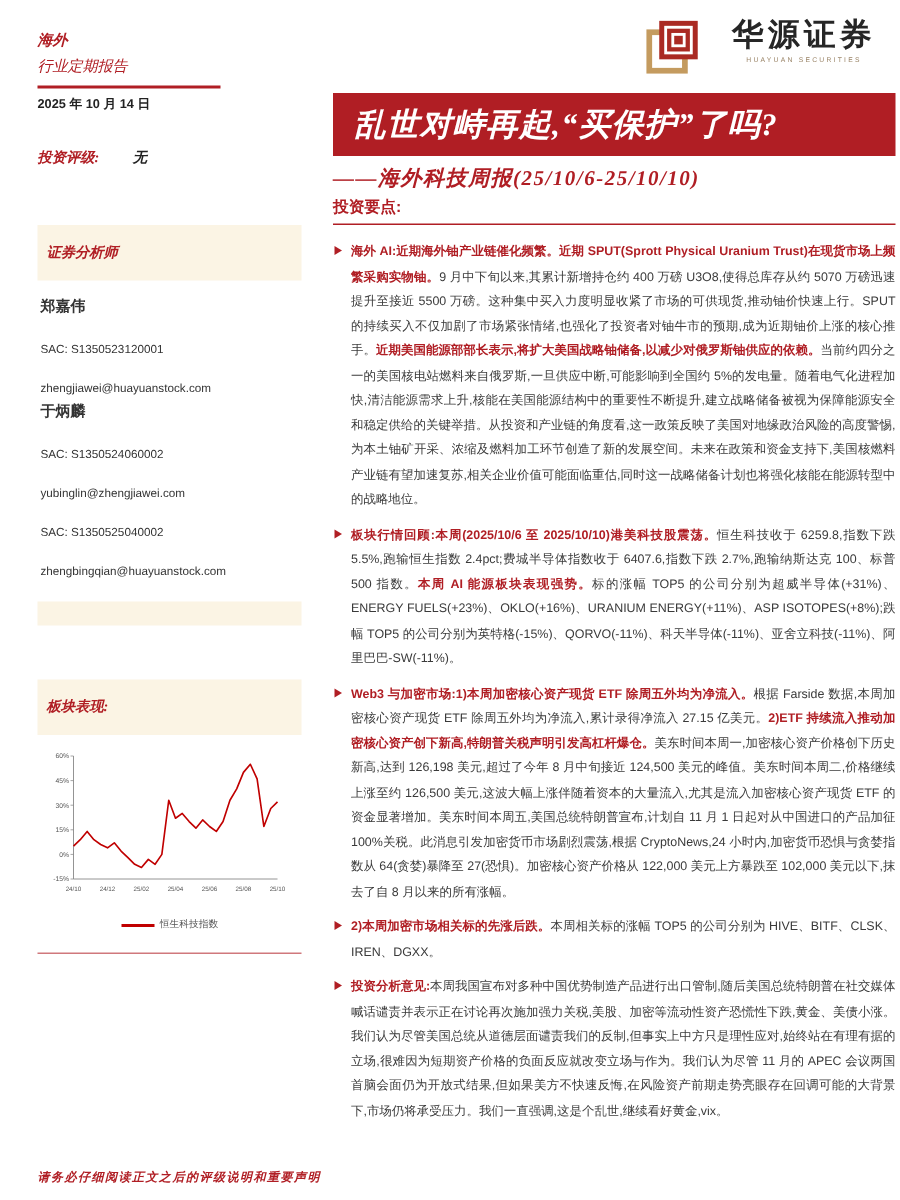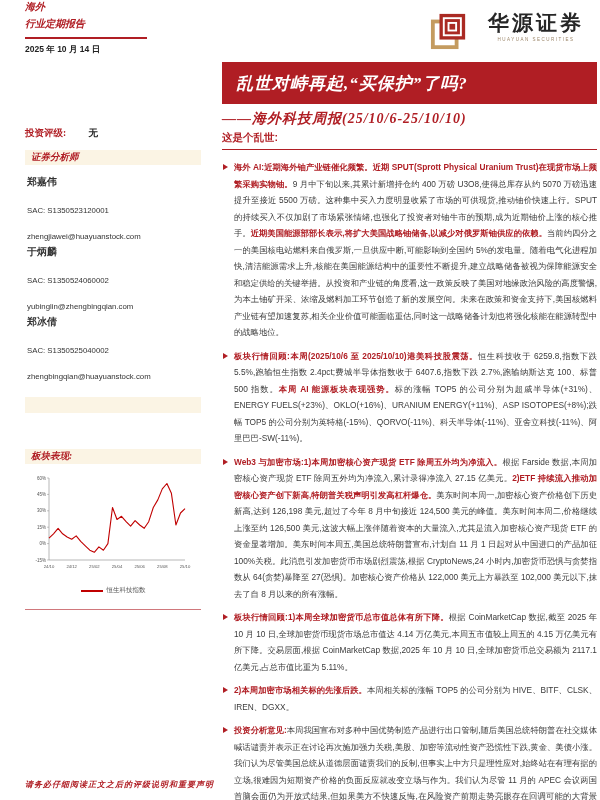--- a/index.html
+++ b/index.html
@@ -1,46 +1,46 @@
 <!DOCTYPE html>
 <html style="--red: #B01E24; --cream: #FBF4E4;"><head>
 <meta charset="utf-8">
 <style>
   html,body{margin:0;padding:0;background:#fff;}
   .page{position:relative;width:600px;height:800px;background:#fff;overflow:hidden;
         font-family:"Liberation Sans","DejaVu Sans",sans-serif;}
 
   
-  .hl{position:absolute;left:25px;top:0;}
+  .hl{position:absolute;left:25px;top:20px;}
   .cat{font-family:"Liberation Serif",serif;font-style:italic;font-weight:bold;font-size:10px;color:var(--red,#B01E24);}
-  .rtype{font-family:"Liberation Serif",serif;font-style:italic;font-weight:bold;font-size:10px;color:var(--red,#B01E24);margin-top:3px;}
+  .rtype{font-family:"Liberation Serif",serif;font-style:italic;font-weight:normal;font-size:10px;color:var(--red,#B01E24);margin-top:3px;}
   .rule{width:122px;height:2px;background:var(--red,#B01E24);margin:6px 0 5px;}
   .date{font-weight:bold;font-size:8.5px;color:#222;}
 
   
   .logo{position:absolute;right:16px;top:12px;display:flex;align-items:flex-start;gap:20px;}
   .logo-txt{display:flex;flex-direction:column;align-items:center;}
   .logo-cn{font-family:"Liberation Serif",serif;font-weight:bold;font-size:21px;color:#262626;letter-spacing:3px;line-height:1.1;}
   .logo-en{font-size:4.5px;color:#9b8568;letter-spacing:1.5px;margin-top:2px;}
 
   
   .banner{position:absolute;left:222px;top:62px;width:375px;height:42px;background:var(--red,#B01E24);
           color:#fff;display:flex;align-items:center;padding-left:14px;box-sizing:border-box;
-          font-family:"Liberation Serif",serif;font-style:italic;font-weight:bold;font-size:17px;letter-spacing:1px;}
+          font-family:"Liberation Serif",serif;font-style:italic;font-weight:bold;font-size:21px;letter-spacing:1px;}
   .subtitle{position:absolute;left:222px;top:110px;font-family:"Liberation Serif",serif;font-style:italic;
             font-weight:bold;font-size:14px;color:var(--red,#B01E24);letter-spacing:1px;}
 
   
-  .rating{position:absolute;left:25px;top:127px;font-family:"Liberation Serif",serif;font-weight:bold;font-size:9.5px;}
+  .rating{position:absolute;left:25px;top:99px;font-family:"Liberation Serif",serif;font-style:italic;font-weight:bold;font-size:9.5px;}
   .rating .lab{color:var(--red,#B01E24);}
   .rating .val{color:#222;margin-left:20px;}
 
   
   .sidebar{position:absolute;left:25px;top:150px;width:176px;}
-  .box-head{background:var(--cream,#FBF4E4);padding:1px 6px;font-family:"Liberation Serif",serif;
+  .box-head{background:var(--cream,#FBF4E4);padding:12px 6px;font-family:"Liberation Serif",serif;
             font-style:italic;font-weight:bold;font-size:9.5px;color:var(--red,#B01E24);}
   .an-list{padding:6px 2px 0;}
   .an-name{font-size:10px;color:#333;margin-top:4px;font-weight:bold;}
   .an-line{font-size:7.8px;color:#333;margin-top:17px;}
   .empty-box{background:var(--cream,#FBF4E4);height:16px;margin-top:16px;}
   .sec-head{margin-top:36px;}
   .chart-wrap{margin-top:8px;}
   .chart{display:block;width:168px;height:112px;}
   .legend{display:flex;align-items:center;justify-content:center;gap:4px;margin-top:2px;}
   .legend .sw{width:22px;height:2px;background:#C00000;}
@@ -94,22 +94,21 @@
   </div>
 
   <aside class="sidebar">
     <div class="box-head">证券分析师</div>
     <div class="an-list">
       <div class="an-name">郑嘉伟</div>
       <div class="an-line">SAC: S1350523120001</div>
       <div class="an-line">zhengjiawei@huayuanstock.com</div>
       <div class="an-name">于炳麟</div>
       <div class="an-line">SAC: S1350524060002</div>
-      <div class="an-line">yubinglin@zhengbingqian.com</div>
-      <div class="an-name">郑冰倩</div>
+      <div class="an-line">yubinglin@zhengjiawei.com</div>
       <div class="an-line">SAC: S1350525040002</div>
       <div class="an-line">zhengbingqian@huayuanstock.com</div>
     </div>
     <div class="empty-box"></div>
     <div class="box-head sec-head">板块表现:</div>
     <div class="chart-wrap">
       <svg class="chart" viewBox="0 0 168 112" preserveAspectRatio="none">
           <path d="M 24 6 V 88 H 160" stroke="#888" stroke-width="0.6" fill="none"></path>
           <line x1="22" y1="6" x2="24" y2="6" stroke="#888" stroke-width="0.5"></line>
           <text x="21" y="7.6" text-anchor="end" font-size="4.5" fill="#555">60%</text>
@@ -134,41 +133,37 @@
         </svg>
       <div class="legend">
         <span class="sw" style="background: rgb(192, 0, 0);"></span>
         <span class="lt">恒生科技指数</span>
       </div>
     </div>
     <div class="side-div"></div>
   </aside>
 
   <main class="main">
-    <div class="hi-title">这是个乱世:</div>
+    <div class="hi-title">投资要点:</div>
 
     <div class="bullet">
       <span class="arrow"></span>
       <p class="btext"><span class="seg-r">海外 AI:近期海外铀产业链催化频繁。近期 SPUT(Sprott Physical Uranium Trust)在现货市场上频繁采购实物铀。</span><span>9 月中下旬以来,其累计新增持仓约 400 万磅 U3O8,使得总库存从约 5070 万磅迅速提升至接近 5500 万磅。这种集中买入力度明显收紧了市场的可供现货,推动铀价快速上行。SPUT 的持续买入不仅加剧了市场紧张情绪,也强化了投资者对铀牛市的预期,成为近期铀价上涨的核心推手。</span><span class="seg-r">近期美国能源部部长表示,将扩大美国战略铀储备,以减少对俄罗斯铀供应的依赖。</span><span>当前约四分之一的美国核电站燃料来自俄罗斯,一旦供应中断,可能影响到全国约 5%的发电量。随着电气化进程加快,清洁能源需求上升,核能在美国能源结构中的重要性不断提升,建立战略储备被视为保障能源安全和稳定供给的关键举措。从投资和产业链的角度看,这一政策反映了美国对地缘政治风险的高度警惕,为本土铀矿开采、浓缩及燃料加工环节创造了新的发展空间。未来在政策和资金支持下,美国核燃料产业链有望加速复苏,相关企业价值可能面临重估,同时这一战略储备计划也将强化核能在能源转型中的战略地位。</span></p>
     </div>
 
     <div class="bullet">
       <span class="arrow"></span>
       <p class="btext"><span class="seg-r">板块行情回顾:本周(2025/10/6 至 2025/10/10)港美科技股震荡。</span><span>恒生科技收于 6259.8,指数下跌 5.5%,跑输恒生指数 2.4pct;费城半导体指数收于 6407.6,指数下跌 2.7%,跑输纳斯达克 100、标普 500 指数。</span><span class="seg-r">本周 AI 能源板块表现强势。</span><span>标的涨幅 TOP5 的公司分别为超威半导体(+31%)、ENERGY FUELS(+23%)、OKLO(+16%)、URANIUM ENERGY(+11%)、ASP ISOTOPES(+8%);跌幅 TOP5 的公司分别为英特格(-15%)、QORVO(-11%)、科天半导体(-11%)、亚舍立科技(-11%)、阿里巴巴-SW(-11%)。</span></p>
     </div>
 
     <div class="bullet">
       <span class="arrow"></span>
       <p class="btext"><span class="seg-r">Web3 与加密市场:1)本周加密核心资产现货 ETF 除周五外均为净流入。</span><span>根据 Farside 数据,本周加密核心资产现货 ETF 除周五外均为净流入,累计录得净流入 27.15 亿美元。</span><span class="seg-r">2)ETF 持续流入推动加密核心资产创下新高,特朗普关税声明引发高杠杆爆仓。</span><span>美东时间本周一,加密核心资产价格创下历史新高,达到 126,198 美元,超过了今年 8 月中旬接近 124,500 美元的峰值。美东时间本周二,价格继续上涨至约 126,500 美元,这波大幅上涨伴随着资本的大量流入,尤其是流入加密核心资产现货 ETF 的资金显著增加。美东时间本周五,美国总统特朗普宣布,计划自 11 月 1 日起对从中国进口的产品加征 100%关税。此消息引发加密货币市场剧烈震荡,根据 CryptoNews,24 小时内,加密货币恐惧与贪婪指数从 64(贪婪)暴降至 27(恐惧)。加密核心资产价格从 122,000 美元上方暴跌至 102,000 美元以下,抹去了自 8 月以来的所有涨幅。</span></p>
     </div>
 
-    <div class="bullet">
-      <span class="arrow"></span>
-      <p class="btext"><span class="seg-r">板块行情回顾:1)本周全球加密货币总市值总体有所下降。</span><span>根据 CoinMarketCap 数据,截至 2025 年 10 月 10 日,全球加密货币现货市场总市值达 4.14 万亿美元,本周五市值较上周五的 4.15 万亿美元有所下降。交易层面,根据 CoinMarketCap 数据,2025 年 10 月 10 日,全球加密货币总交易额为 2117.1 亿美元,占总市值比重为 5.11%。</span></p>
-    </div>
 
     <div class="bullet">
       <span class="arrow"></span>
       <p class="btext"><span class="seg-r">2)本周加密市场相关标的先涨后跌。</span><span>本周相关标的涨幅 TOP5 的公司分别为 HIVE、BITF、CLSK、IREN、DGXX。</span></p>
     </div>
 
     <div class="bullet">
       <span class="arrow"></span>
       <p class="btext"><span class="seg-r">投资分析意见:</span><span>本周我国宣布对多种中国优势制造产品进行出口管制,随后美国总统特朗普在社交媒体喊话谴责并表示正在讨论再次施加强力关税,美股、加密等流动性资产恐慌性下跌,黄金、美债小涨。我们认为尽管美国总统从道德层面谴责我们的反制,但事实上中方只是理性应对,始终站在有理有据的立场,很难因为短期资产价格的负面反应就改变立场与作为。我们认为尽管 11 月的 APEC 会议两国首脑会面仍为开放式结果,但如果美方不快速反悔,在风险资产前期走势亮眼存在回调可能的大背景下,市场仍将承受压力。我们一直强调,这是个乱世,继续看好黄金,vix。</span></p>
     </div>

